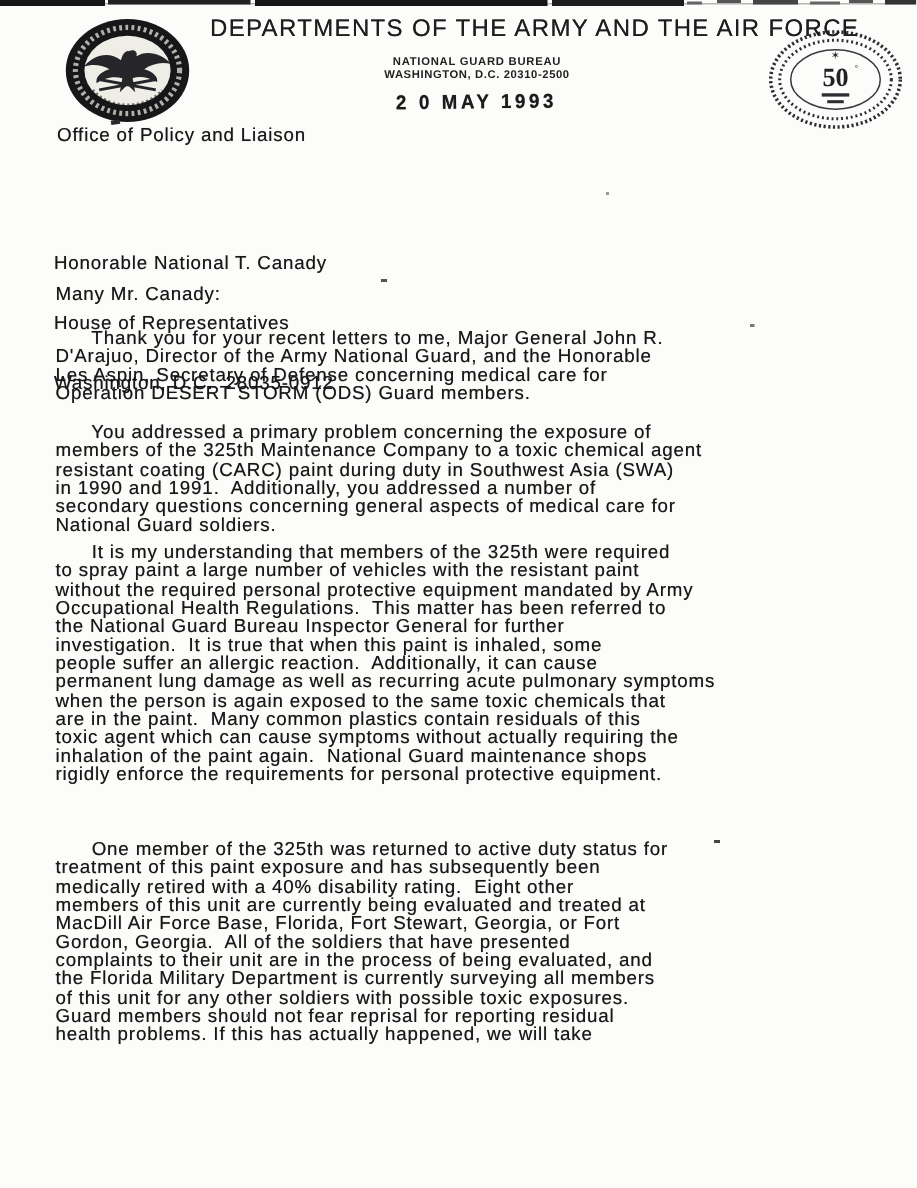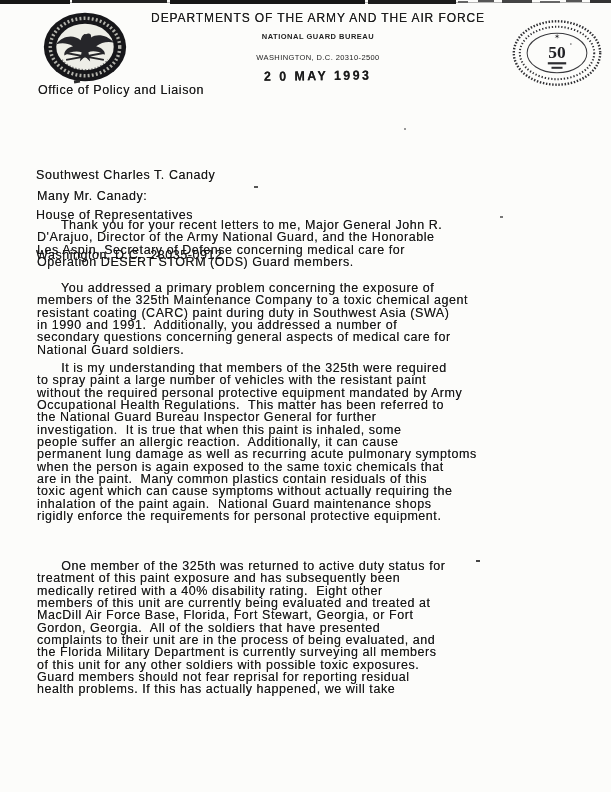--- a/index.html
+++ b/index.html
@@ -14,29 +14,29 @@
   }
   
   .artifact { position: absolute; background: #161616; }
   .hairline { position: absolute; left: 0; top: 2px; width: 611px; height: 1px; background: #333; opacity: .35; }
   
   .letterhead-text {
     position: absolute; left: 140px; top: 11px; width: 356px;
     text-align: center;
   }
   .dept-line {
-    font-size: 12px; letter-spacing: 0.9px; color: #1e1e1e;
+    font-size: 16px; letter-spacing: 0.9px; color: #1e1e1e;
     text-shadow: 0 0 0.4px rgba(20,20,20,.85);
     white-space: nowrap;
   }
   .bureau-line {
     margin-top: 7px; font-size: 7.5px; font-weight: bold; letter-spacing: 0.5px; color: #222;
   }
   .city-line {
-    margin-top: 12px; font-size: 7.5px; font-weight: normal; letter-spacing: 0.4px; color: #222;
+    margin-top: 0; font-size: 7.5px; font-weight: bold; letter-spacing: 0.4px; color: #222;
   }
   .date-stamp {
     margin-top: 7px; display: inline-block;
     font-size: 12.5px; font-weight: bold; letter-spacing: 2.4px; color: #1b1b1b;
     transform: rotate(-0.6deg) scaleY(1.06);
     text-shadow: 0 0 0.5px rgba(25,25,25,.8);
   }
   .seal { position: absolute; }
   .seal-left { left: 42px; top: 11px; }
   .seal-right { left: 511px; top: 19px; }
@@ -108,21 +108,21 @@
     <div class="bureau-line">NATIONAL GUARD BUREAU</div>
     <div class="city-line">WASHINGTON, D.C.  20310-2500</div>
     <div>
       <span class="date-stamp">2 0 MAY 1993</span>
     </div>
   </div>
 
   <div class="tw office-line">Office of Policy and Liaison</div>
 
   <div class="tw recipient">
-    <div>Southwest Charles T. Canady</div>
+    <div>Honorable National T. Canady</div>
     <div>House of Representatives</div>
     <div>Washington, D.C.  28035-0912</div>
   </div>
 
   <div class="tw salutation">Many Mr. Canady:</div>
 
   <div class="tw para-1">      Thank you for your recent letters to me, Major General John R.
 D'Arajuo, Director of the Army National Guard, and the Honorable
 Les Aspin, Secretary of Defense concerning medical care for
 Operation DESERT STORM (ODS) Guard members.</div>

